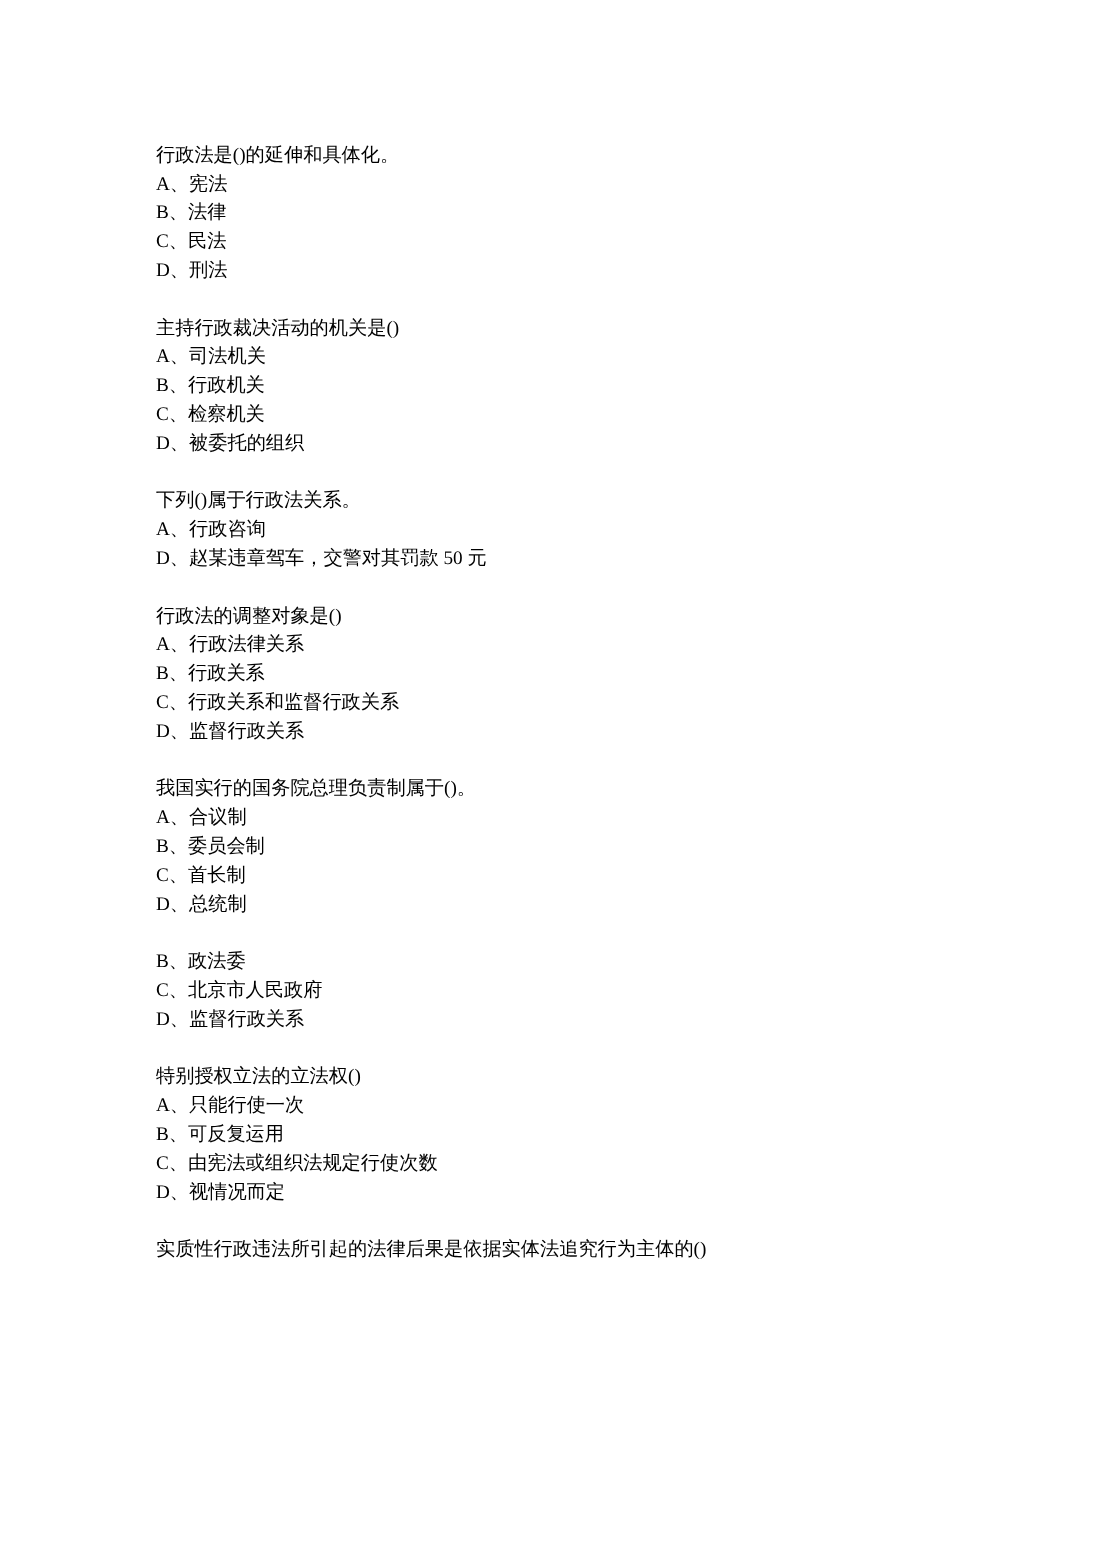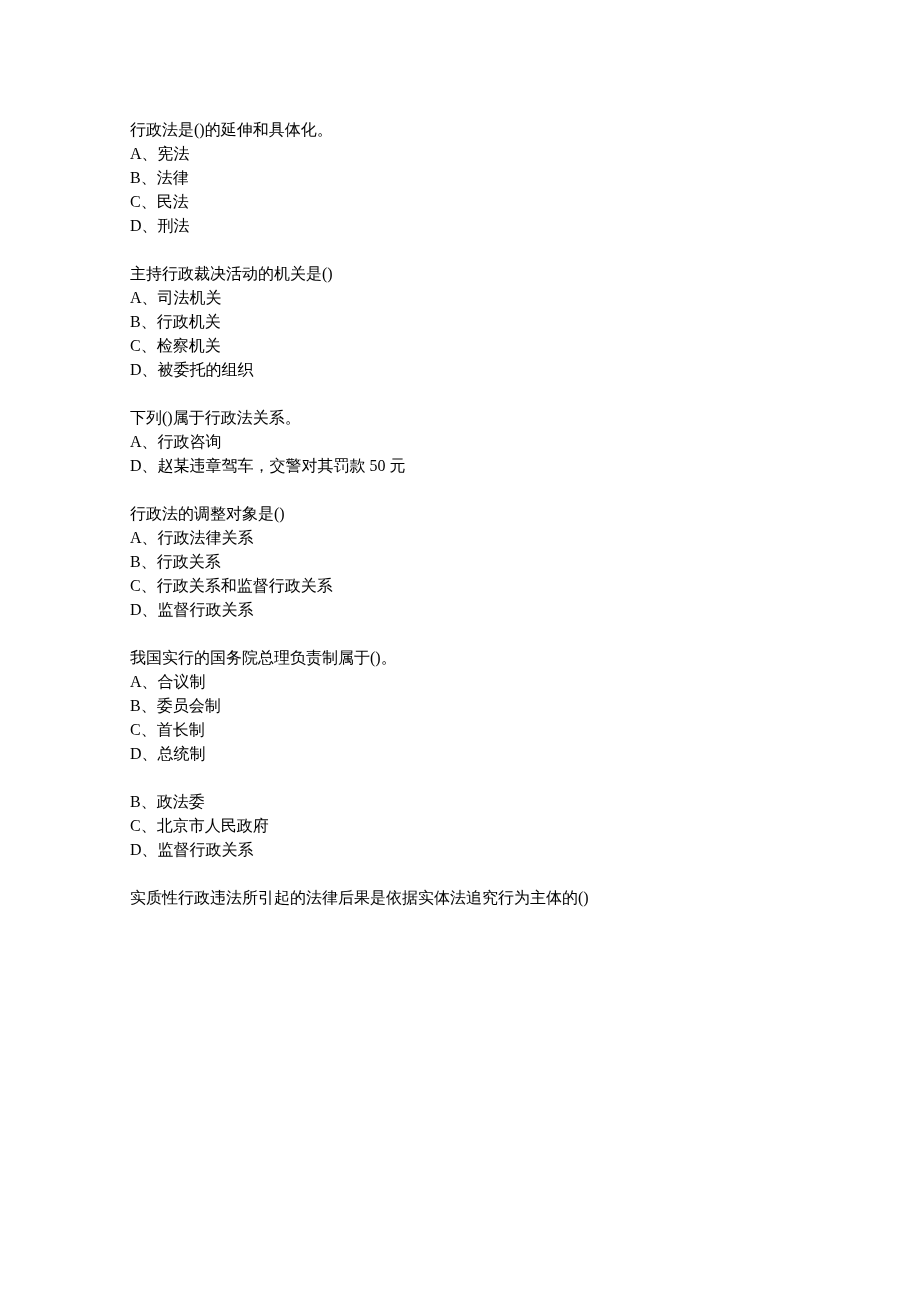--- a/index.html
+++ b/index.html
@@ -69,18 +69,25 @@
     <p class="option">C、首长制</p>
     <p class="option">D、总统制</p>
   </div>
 
   <div class="question-block">
     <p class="option">B、政法委</p>
     <p class="option">C、北京市人民政府</p>
     <p class="option">D、监督行政关系</p>
   </div>
 
+  <div class="question-block">
+    <p class="stem">特别授权立法的立法权()</p>
+    <p class="option">A、只能行使一次</p>
+    <p class="option">B、可反复运用</p>
+    <p class="option">C、由宪法或组织法规定行使次数</p>
+    <p class="option">D、视情况而定</p>
+  </div>
 
   <div class="question-block">
     <p class="stem">实质性行政违法所引起的法律后果是依据实体法追究行为主体的()</p>
   </div>
 
 </div>
 
 </body></html>

